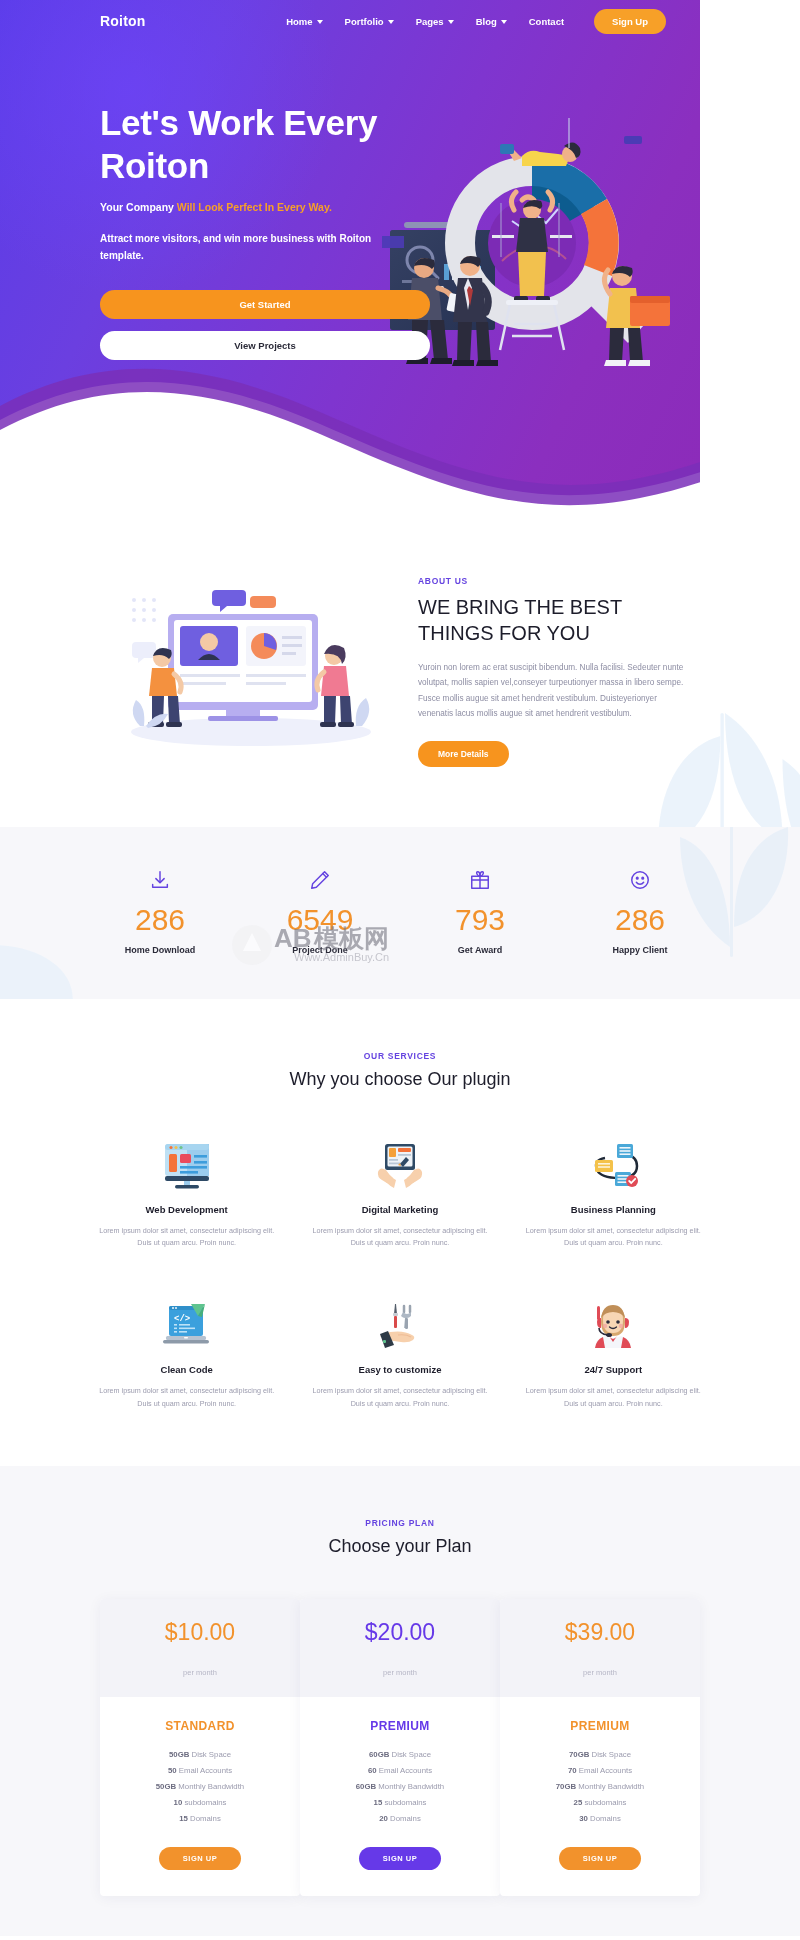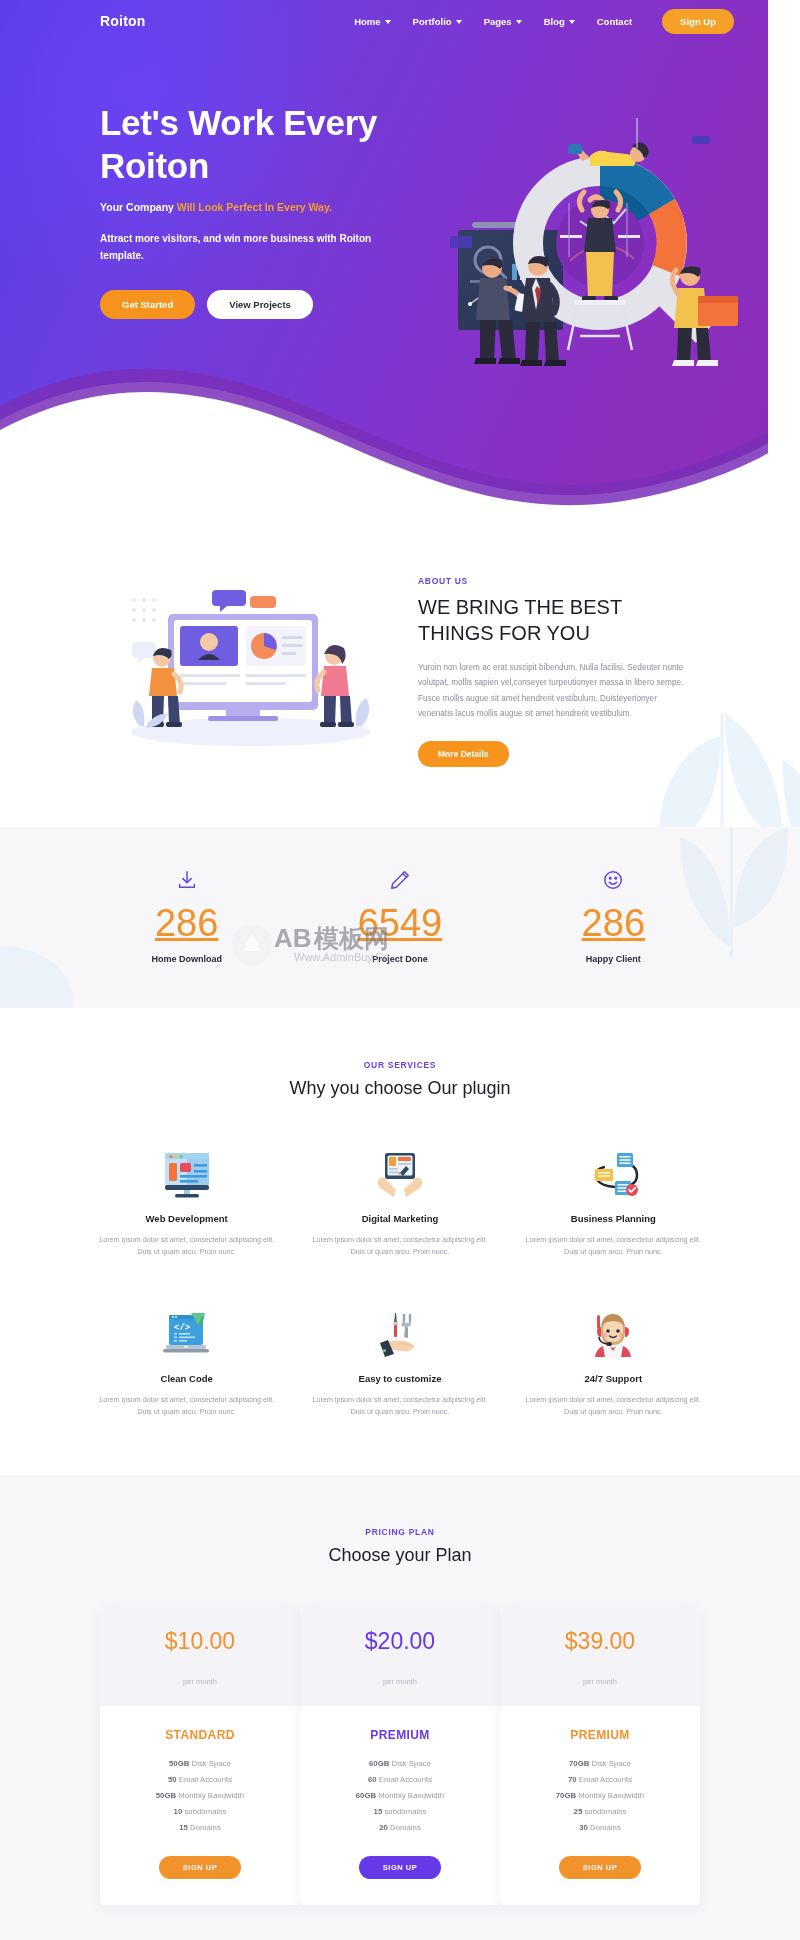--- a/index.html
+++ b/index.html
@@ -8,21 +8,21 @@
     font-family: "Liberation Sans", sans-serif;
     background: #ffffff;
     color: #2b2b39;
     width: 800px;
     overflow-x: hidden;
   }
 
   
   .hero {
     position: relative;
-    width: 768px;
+    width: 700px;
     height: 520px;
     background: linear-gradient(115deg, #5a3ce8 0%, #6b3fe0 25%, #7f35cf 55%, #8b2fbf 80%, #8c2bb9 100%);
     overflow: hidden;
   }
   .hero-bg-glow {
     position: absolute; top: -120px; left: -80px;
     width: 420px; height: 420px; border-radius: 50%;
     background: radial-gradient(circle, rgba(110,70,255,.55) 0%, rgba(110,70,255,0) 70%);
   }
 
@@ -99,21 +99,21 @@
   }
   .hero-sub .accent { color: #f7a028; }
   .hero-desc {
     margin-top: 18px;
     font-size: 10px;
     line-height: 1.65;
     font-weight: bold;
     color: #ffffff;
     width: 290px;
   }
-  .hero-btns { margin-top: 26px; display: flex; gap: 12px; }
+  .hero-btns { margin-top: 26px; display: flex; gap: 12px; flex-direction: column; }
   .btn-pill {
     border: none;
     border-radius: 20px;
     font-size: 9.5px;
     font-weight: bold;
     padding: 9px 22px;
     cursor: pointer;
     font-family: inherit;
   }
   .btn-orange { background: #f7941e; color: #ffffff; }
@@ -214,25 +214,24 @@
     display: flex;
     padding: 0 80px;
   }
   .counter { flex: 1; text-align: center; }
   .counter-icon {
     height: 30px;
     display: flex; align-items: center; justify-content: center;
     margin-bottom: 8px;
   }
   .counter-num {
-    font-size: 38px;
+    font-size: 30px;
     font-weight: normal;
     color: #f2922c;
     line-height: 1.1;
-    text-decoration: underline;
   }
   .counter-label {
     margin-top: 9px;
     font-size: 9px;
     font-weight: bold;
     color: #2b2b39;
   }
   .watermark {
     position: absolute;
     z-index: 3;
@@ -602,20 +601,33 @@
           <path d="M17 3l4 4L8 20l-5 1 1-5z"></path>
             <path d="M15 5l4 4"></path>
         </svg>
       </div>
       <div class="counter-num" style="color: rgb(242, 146, 44);">6549</div>
       <div class="counter-label">Project Done</div>
     </div>
     <div class="counter">
       <div class="counter-icon">
         <svg width="22" height="22" viewBox="0 0 24 24" fill="none" stroke="#6544e0" stroke-width="1.6" stroke-linecap="round" stroke-linejoin="round">
+          <rect x="3" y="8" width="18" height="13"></rect>
+            <path d="M3 12h18"></path>
+            <path d="M12 8v13"></path>
+          <path d="M12 8C9 8 7 3 9.5 3S12 6 12 8z"></path>
+            <path d="M12 8c3 0 5-5 2.5-5S12 6 12 8z"></path>
+        </svg>
+      </div>
+      <div class="counter-num" style="color: rgb(242, 146, 44);">793</div>
+      <div class="counter-label">Get Award</div>
+    </div>
+    <div class="counter">
+      <div class="counter-icon">
+        <svg width="22" height="22" viewBox="0 0 24 24" fill="none" stroke="#6544e0" stroke-width="1.6" stroke-linecap="round" stroke-linejoin="round">
           <circle cx="12" cy="12" r="9"></circle>
             <path d="M8 14.5c1 1.4 2.4 2.1 4 2.1s3-.7 4-2.1"></path>
           <circle cx="9" cy="10" r=".9" fill="#6544e0"></circle>
             <circle cx="15" cy="10" r=".9" fill="#6544e0"></circle>
         </svg>
       </div>
       <div class="counter-num" style="color: rgb(242, 146, 44);">286</div>
       <div class="counter-label">Happy Client</div>
     </div>
   </div>

